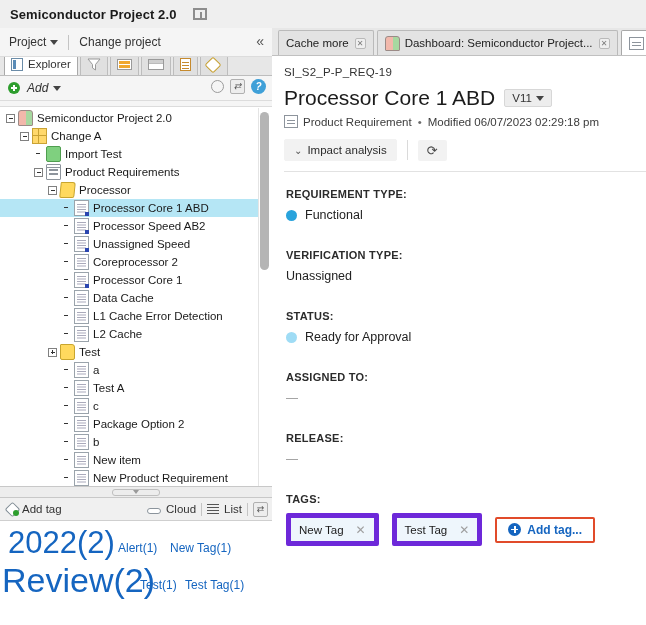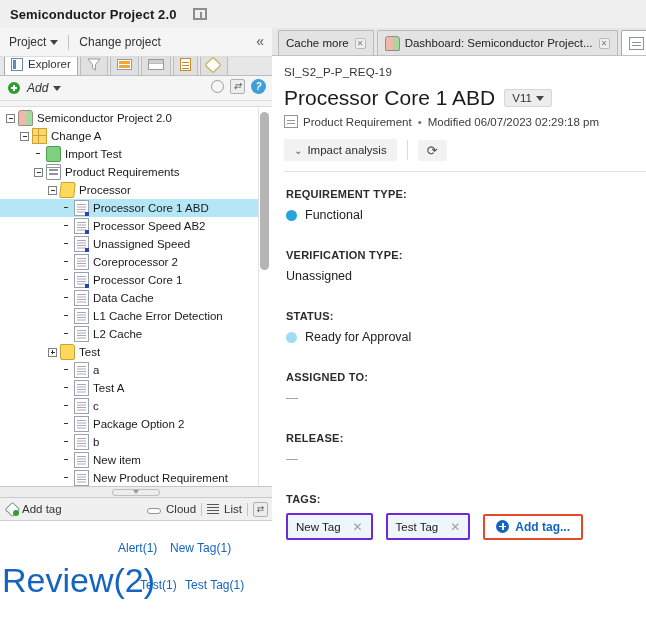--- a/index.html
+++ b/index.html
@@ -215,21 +215,21 @@
   .tsep{width:1px;height:20px;background:#dadada;margin:0 10px;}
   .refresh{background:#f2f2f2;border-radius:2px;padding:3px 9px;font-size:13px;color:#4a4a4a;}
 
   .fields{margin:16px 0 0 14px;}
   .fl{font-size:11px;font-weight:bold;color:#2b2b2b;letter-spacing:.25px;margin-bottom:8px;}
   .fv{font-size:12.5px;color:#222;display:flex;align-items:center;margin-bottom:27px;}
   .bullet{width:11px;height:11px;border-radius:50%;margin-right:8px;flex:none;}
   .dash{color:#9a9a9a;font-size:12px;}
 
   .tagsrow{display:flex;align-items:center;margin-top:8px;}
-  .chip{background:#eef6fc;border:2px solid #6d28d9;border-radius:2px;height:23px;
+  .chip{background:#eef6fc;border:5px solid #6d28d9;border-radius:2px;height:23px;
      display:flex;align-items:center;padding:0 8px;font-size:11.5px;color:#1a1a1a;margin-right:13px;}
   .chip .x{margin-left:12px;color:#9e9e9e;font-size:12px;}
   .addtagbtn{display:flex;align-items:center;font-size:12px;color:#1565c0;font-weight:bold;
      padding:3px 10px;}
   .addtagbtn .pc{width:13px;height:13px;border-radius:50%;background:#1565c0;margin-right:6px;position:relative;flex:none;}
   .addtagbtn .pc:before{content:"";position:absolute;left:3px;top:5.7px;width:7px;height:1.7px;background:#fff;}
   .addtagbtn .pc:after{content:"";position:absolute;left:5.7px;top:3px;width:1.7px;height:7px;background:#fff;}
   .hl-box{border:2px solid #e14b2a;border-radius:2px;padding:1px;}
 </style>
 </head>
@@ -487,20 +487,21 @@
           <span class="cloud-ico"></span>
           <span>Cloud</span>
           <span class="sep2"></span>
           <span class="list-ico"></span>
           <span>List</span>
           <span class="sep2"></span>
           <span class="sq-btn">⇄</span>
         </div>
       </div>
       <div class="cloudarea" id="cloud-area">
+          <span class="cl-big" style="position: absolute; left: 8px; top: 4px; font-size: 31px; white-space: nowrap;">2022(2)</span>
           <span class="cl-sm" style="position: absolute; left: 118px; top: 20px; font-size: 12px; white-space: nowrap;">Alert(1)</span>
           <span class="cl-sm" style="position: absolute; left: 170px; top: 20px; font-size: 12px; white-space: nowrap;">New Tag(1)</span>
           <span class="cl-big" style="position: absolute; left: 2px; top: 40px; font-size: 34px; white-space: nowrap;">Review(2)</span>
           <span class="cl-sm" style="position: absolute; left: 140px; top: 57px; font-size: 12px; white-space: nowrap;">Test(1)</span>
           <span class="cl-sm" style="position: absolute; left: 185px; top: 57px; font-size: 12px; white-space: nowrap;">Test Tag(1)</span>
         </div>
     </div>
   </div>
 
   <div class="rightpanel">

